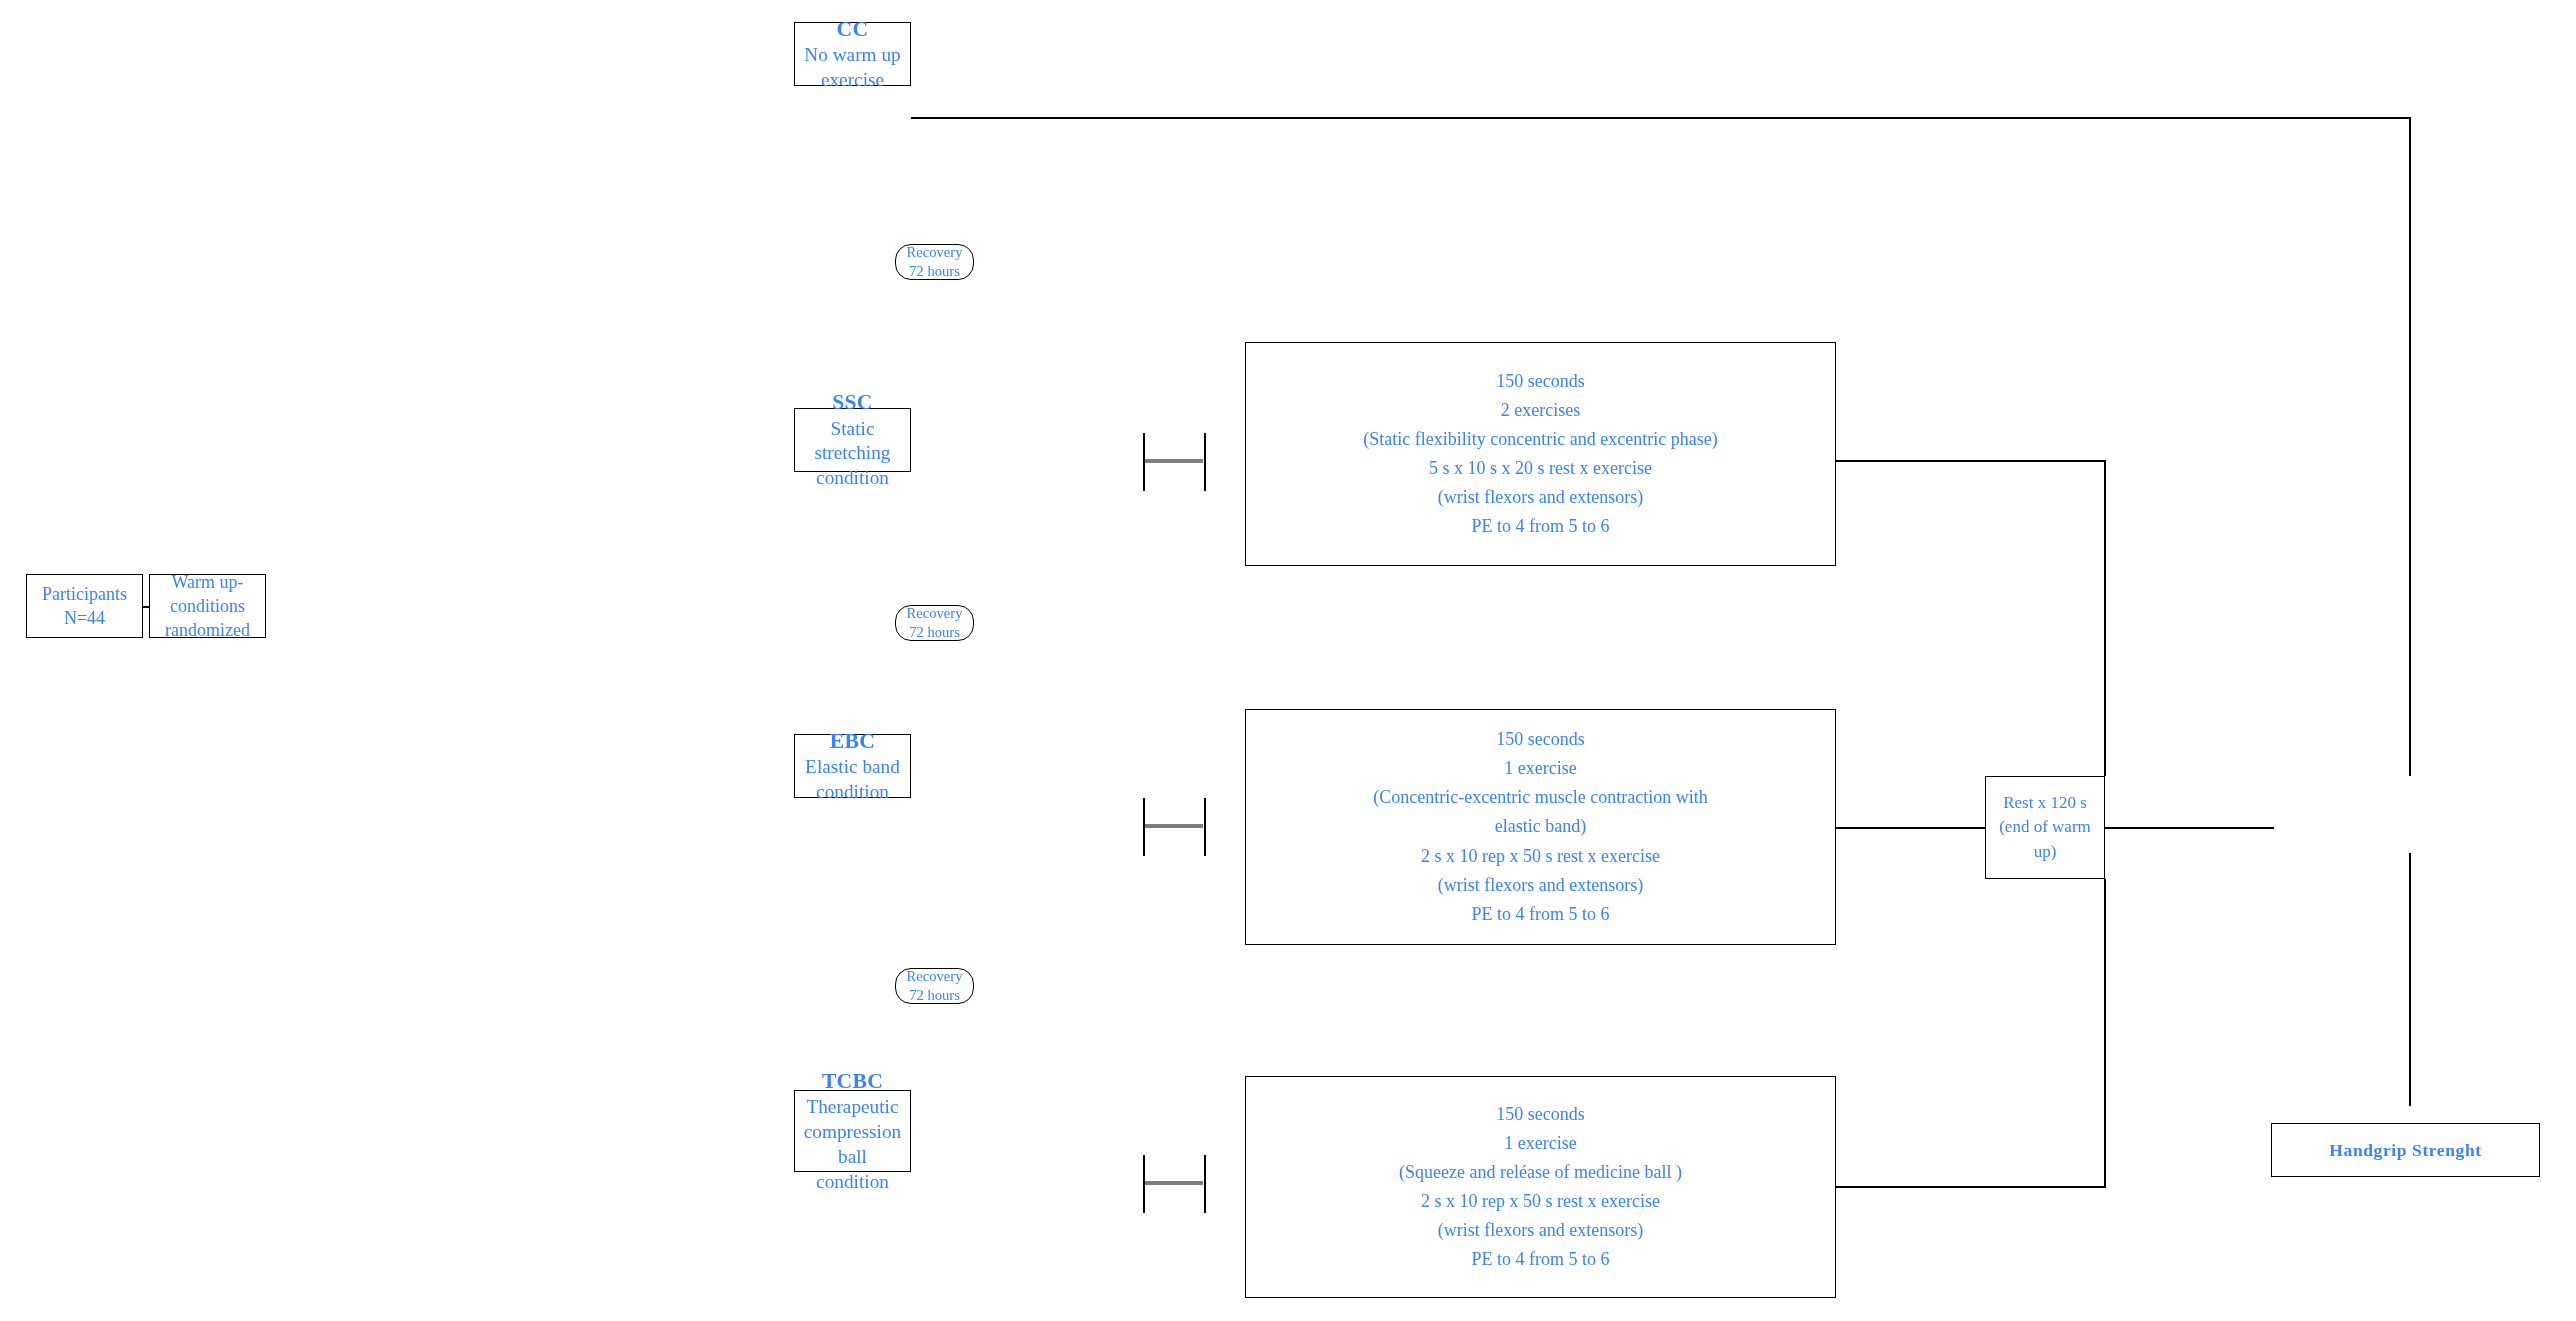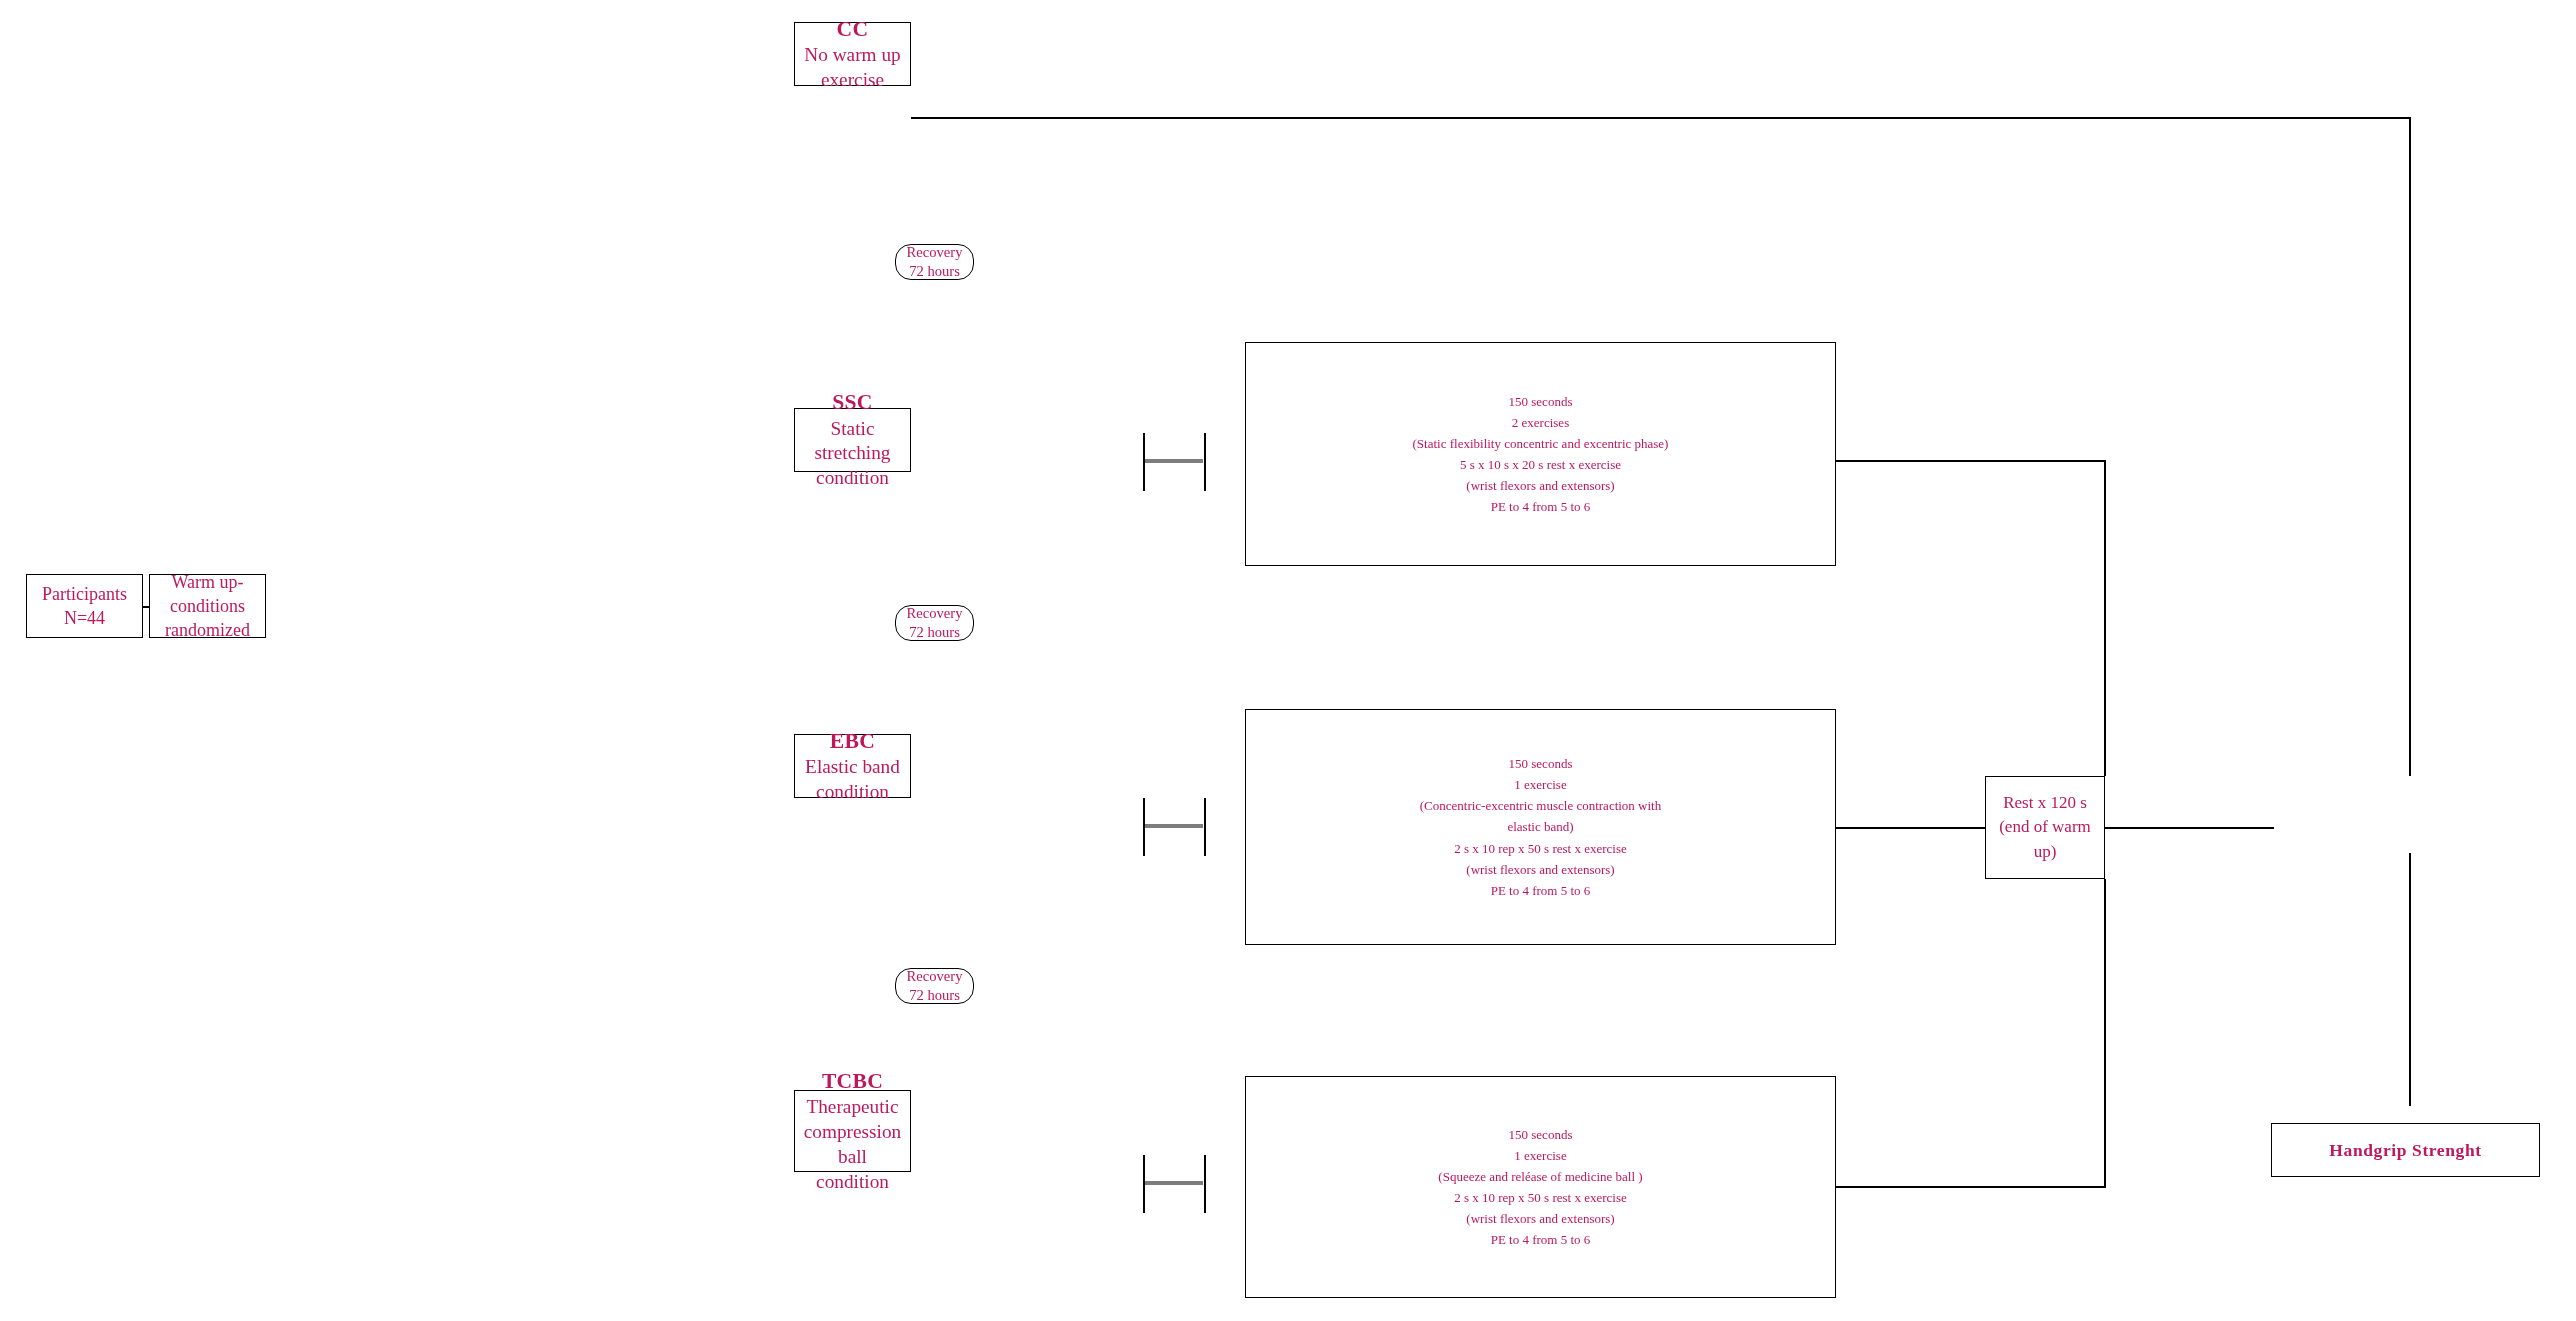--- a/index.html
+++ b/index.html
@@ -1,25 +1,25 @@
 <!DOCTYPE html>
 <html style="font-size:9.4px"><head>
 <meta charset="utf-8">
 <style>
   html,body{margin:0;padding:0;background:#fff;}
   #stage{position:relative;width:2576px;height:1321px;background:#ffffff;
          font-family:"Liberation Serif","DejaVu Serif",serif;overflow:hidden;}
   .box{position:absolute;box-sizing:border-box;border:1.8px solid #000;background:#fff;
        display:flex;flex-direction:column;align-items:center;justify-content:center;
-       text-align:center;line-height:1.28;color:#be185d;}
+       text-align:center;line-height:1.28;color:#3b82f6;}
   .box .ttl{font-weight:bold;}
   .recovery{font-size:14.6px;line-height:1.3;border-radius:16px;}
   .cond{font-size:19.3px;}
   .cond .ttl{font-size:21.6px;letter-spacing:0.3px;}
-  .detail{font-size:13px;line-height:1.62;padding:4.7px 8.2px;}
+  .detail{font-size:18px;line-height:1.62;padding:4.7px 8.2px;}
   .rest{font-size:17px;line-height:1.42;}
   .meas{font-size:15px;}
   .hand{font-size:17.5px;font-weight:bold;letter-spacing:0.6px;}
   .basic{font-size:18px;line-height:1.35;}
   .ln{position:absolute;background:#000;}
   .lnh{height:1.8px;}
   .lnv{width:1.8px;}
   .lng{background:#7d7d7d;}
   .dline{line-height:1.62;}
 </style>

